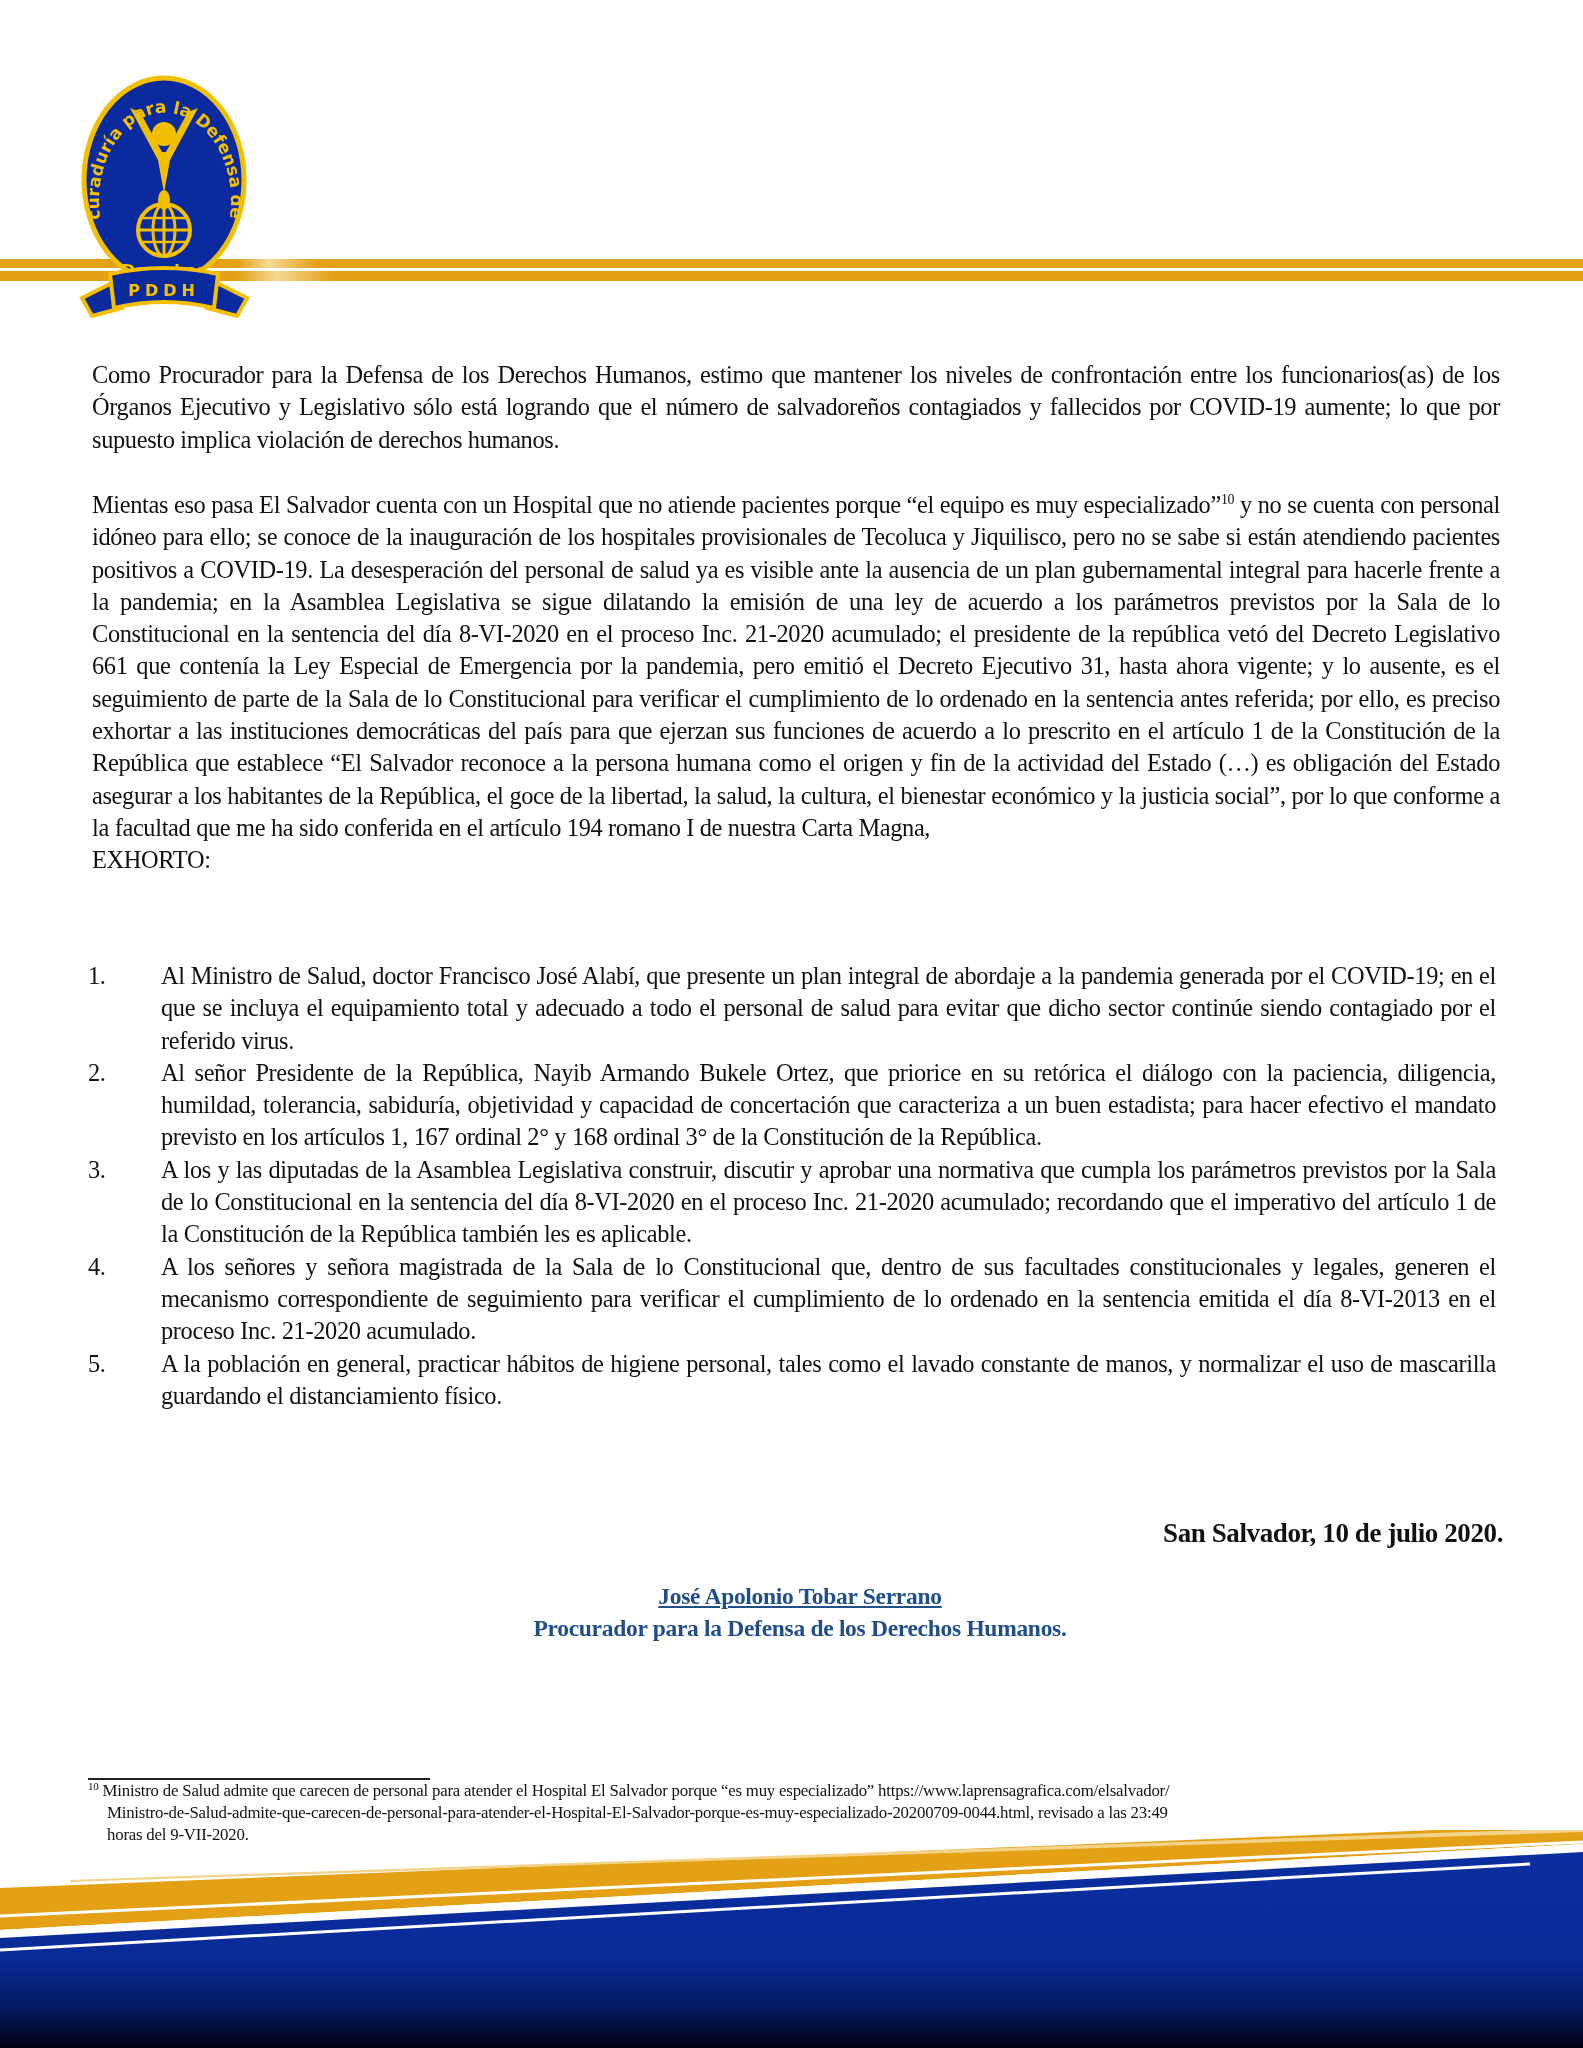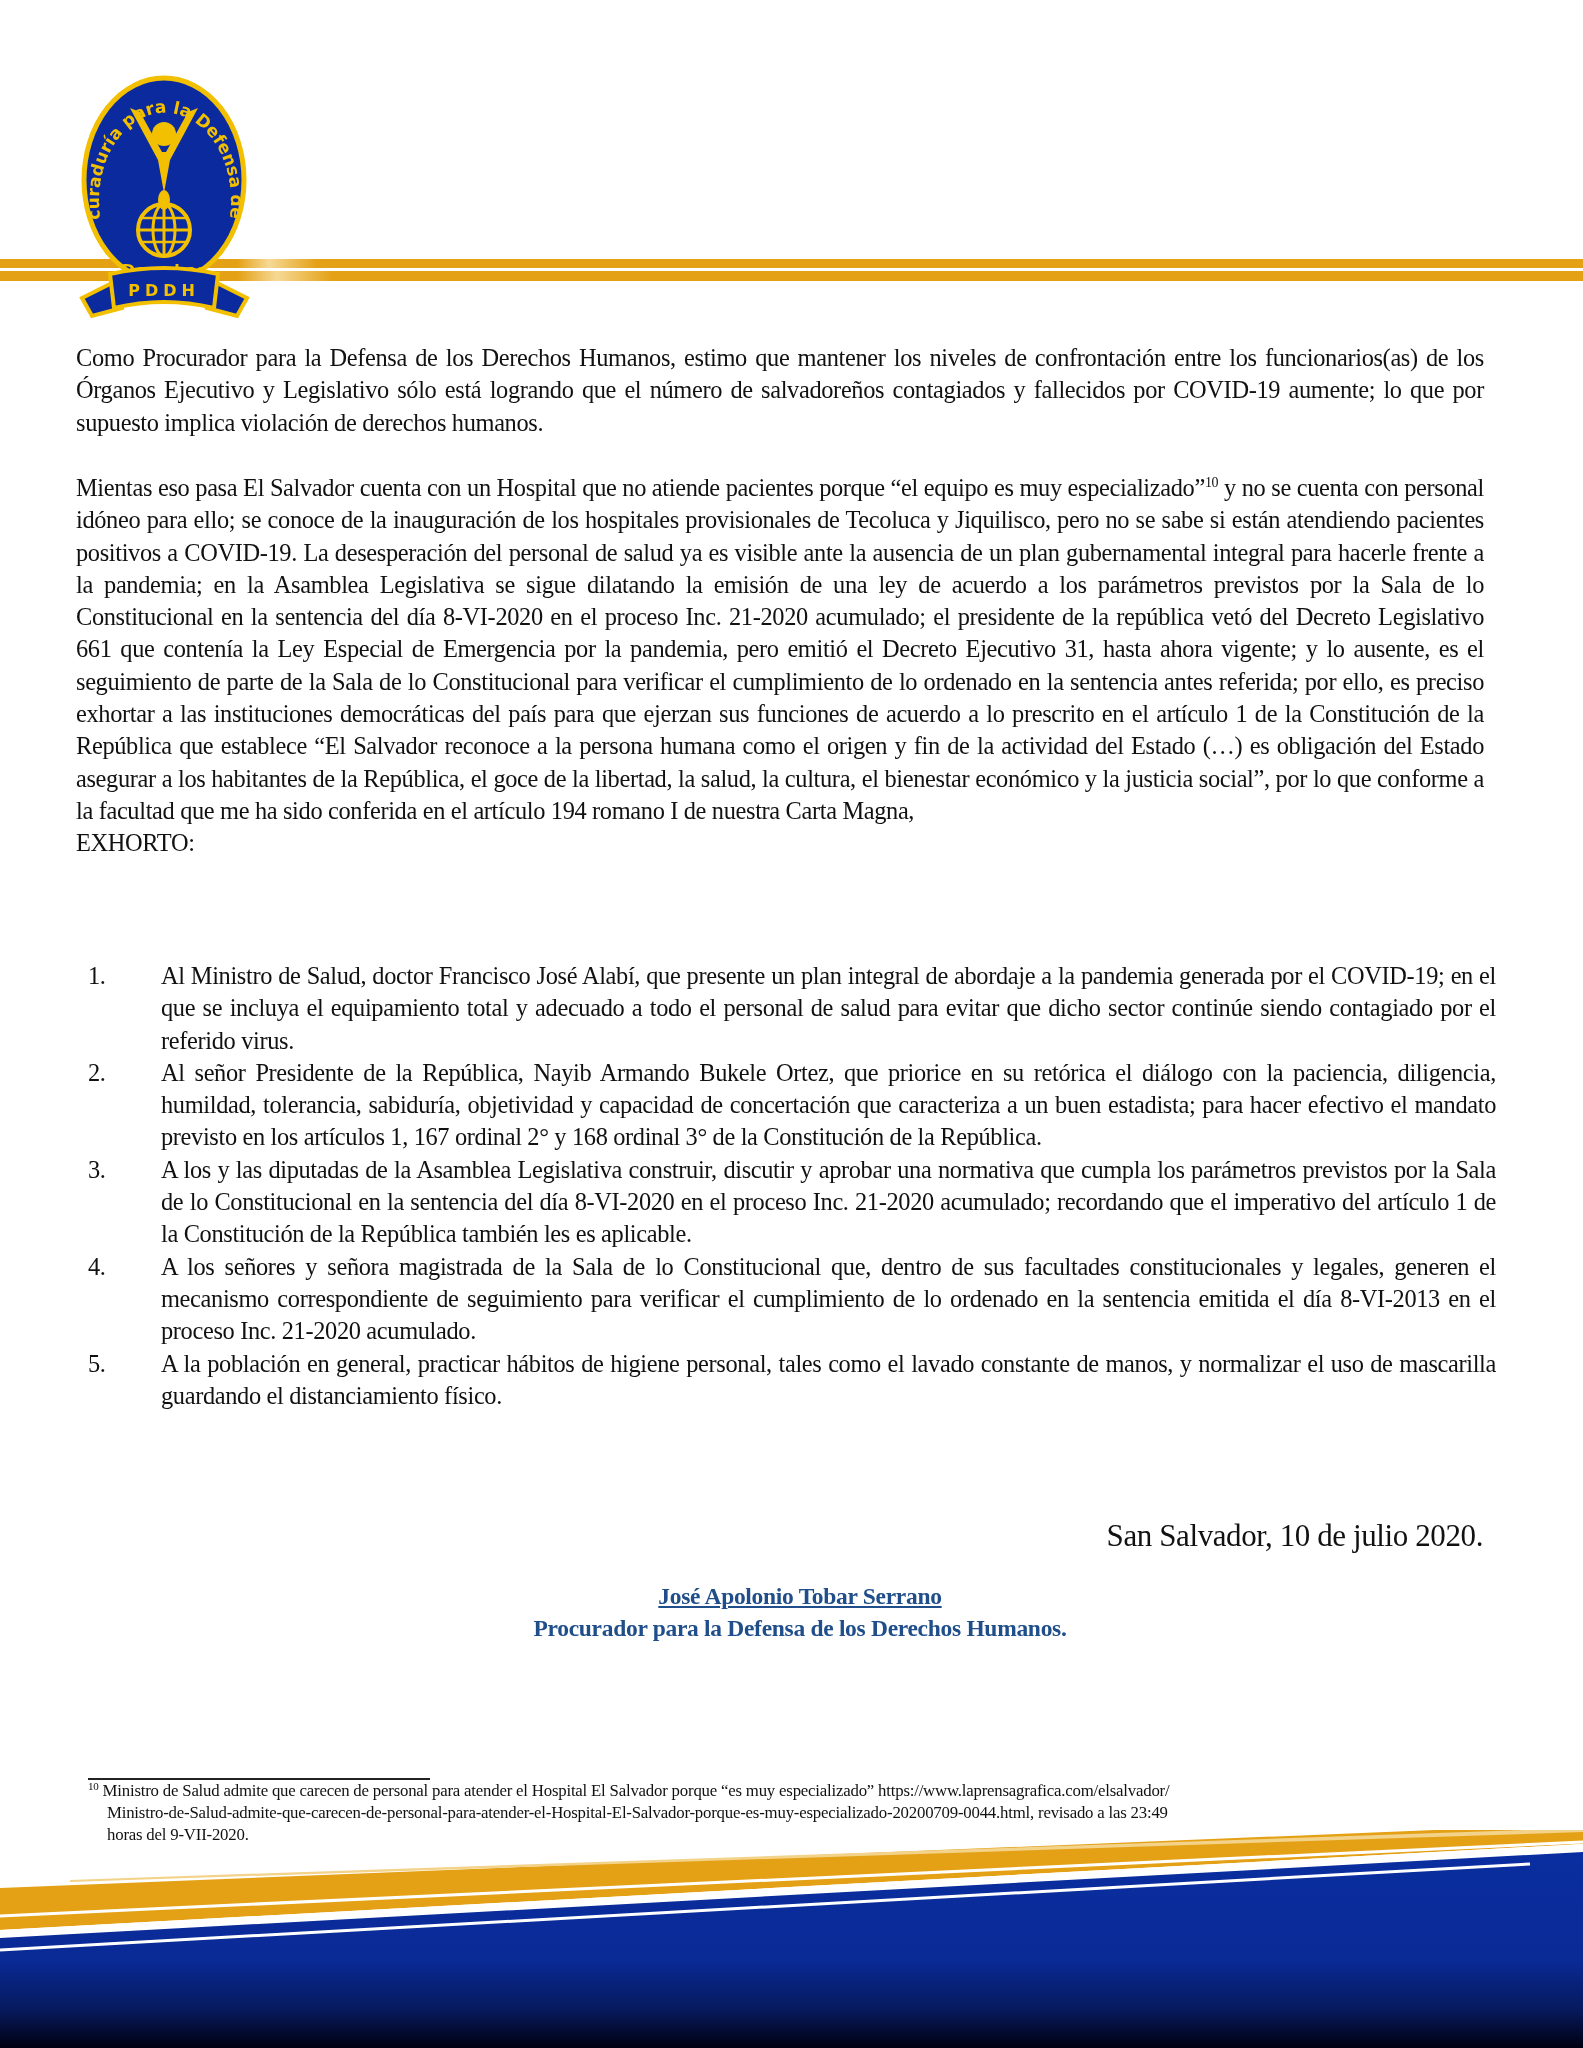--- a/index.html
+++ b/index.html
@@ -14,38 +14,39 @@
   .hdr-stripe.s1 { top: 259px; height: 9px;
     background: linear-gradient(90deg, #e4a116 0%, #e4a116 15%, #f6d995 17%, #e4a116 20%, #e4a116 100%); }
   .hdr-stripe.s2 { top: 271px; height: 10px;
     background: linear-gradient(90deg, #e4a116 0%, #e4a116 15%, #f6d995 17.5%, #e4a116 21%, #e4a116 100%); }
 
   
   .logo { position: absolute; left: 62px; top: 68px; width: 205px; height: 262px; }
 
   
   .text {
-    position: absolute; left: 76px; width: 1408px;
+    position: absolute; left: 92px; width: 1408px;
     font-size: 24.4px; line-height: 32.3px;
     text-align: justify; letter-spacing: -0.35px;
     transform-origin: 0 0;
+    margin-top: 17px;
   }
   .p1 { top: 342px; }
   .p2 { top: 472px; }
   .exh { font-weight: normal; }
   sup.fn { font-size: 14px; line-height: 0; vertical-align: 9px; }
 
   .list { position: absolute; left: 88px; top: 960px; width: 1408px;
           font-size: 24.4px; line-height: 32.3px; letter-spacing: -0.35px; }
   .li { display: flex; }
   .li-num { width: 73px; flex: none; }
   .li-text { flex: 1; text-align: justify; }
 
-  .date { position: absolute; top: 1518px; right: 100px; font-weight: normal;
-          font-size: 31px; letter-spacing: -0.4px; }
+  .date { position: absolute; top: 1518px; right: 80px; font-weight: bold;
+          font-size: 27px; letter-spacing: -0.4px; }
   .sig { position: absolute; left: 300px; width: 1000px; text-align: center; color: #1f4e8a;
          font-weight: bold; font-size: 23.5px; letter-spacing: -0.3px; }
   .sig.name { top: 1583px; text-decoration: underline; }
   .sig.title { top: 1615px; }
 
   .fn-rule { position: absolute; left: 88px; top: 1778px; width: 342px; height: 1.5px; background: #222; }
   .footnote { position: absolute; left: 88px; top: 1780px; width: 1420px;
               font-size: 16.8px; line-height: 22px; letter-spacing: -0.2px; }
   .footnote .fn-num { font-size: 11px; vertical-align: 6px; line-height: 0; }
   .footnote .indent { padding-left: 19px; }

